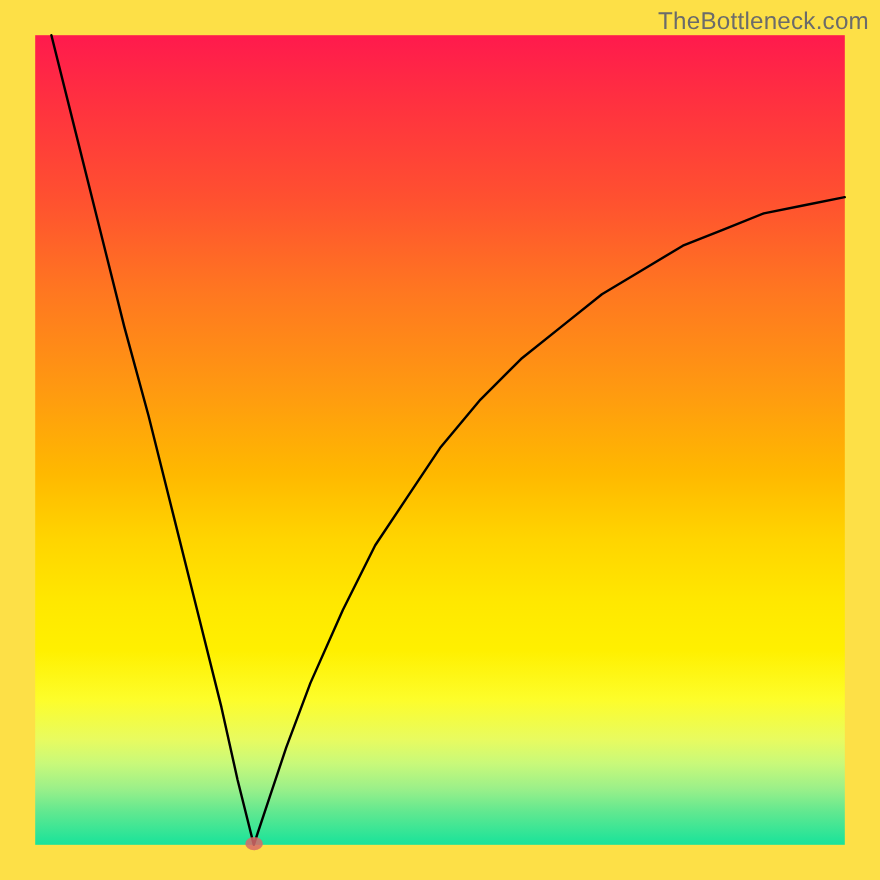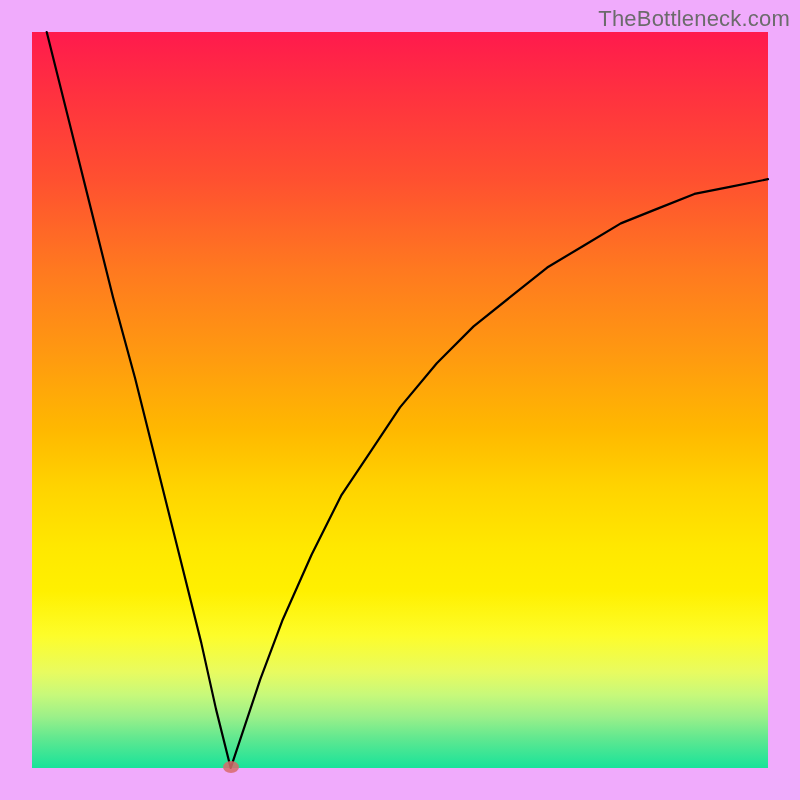--- a/index.html
+++ b/index.html
@@ -10,21 +10,21 @@
     overflow: hidden;
     background: #000;
     font-family: Arial, Helvetica, sans-serif;
   }
   .frame {
     position: absolute;
     left: 0;
     top: 0;
     width: 800px;
     height: 800px;
-    background: #f0abfc;
+    background: #fde047;
   }
   .plot {
     position: absolute;
     left: 32px;
     top: 32px;
     width: 736px;
     height: 736px;
     
     background: linear-gradient(to bottom,
       #ff1a4d 0%,

